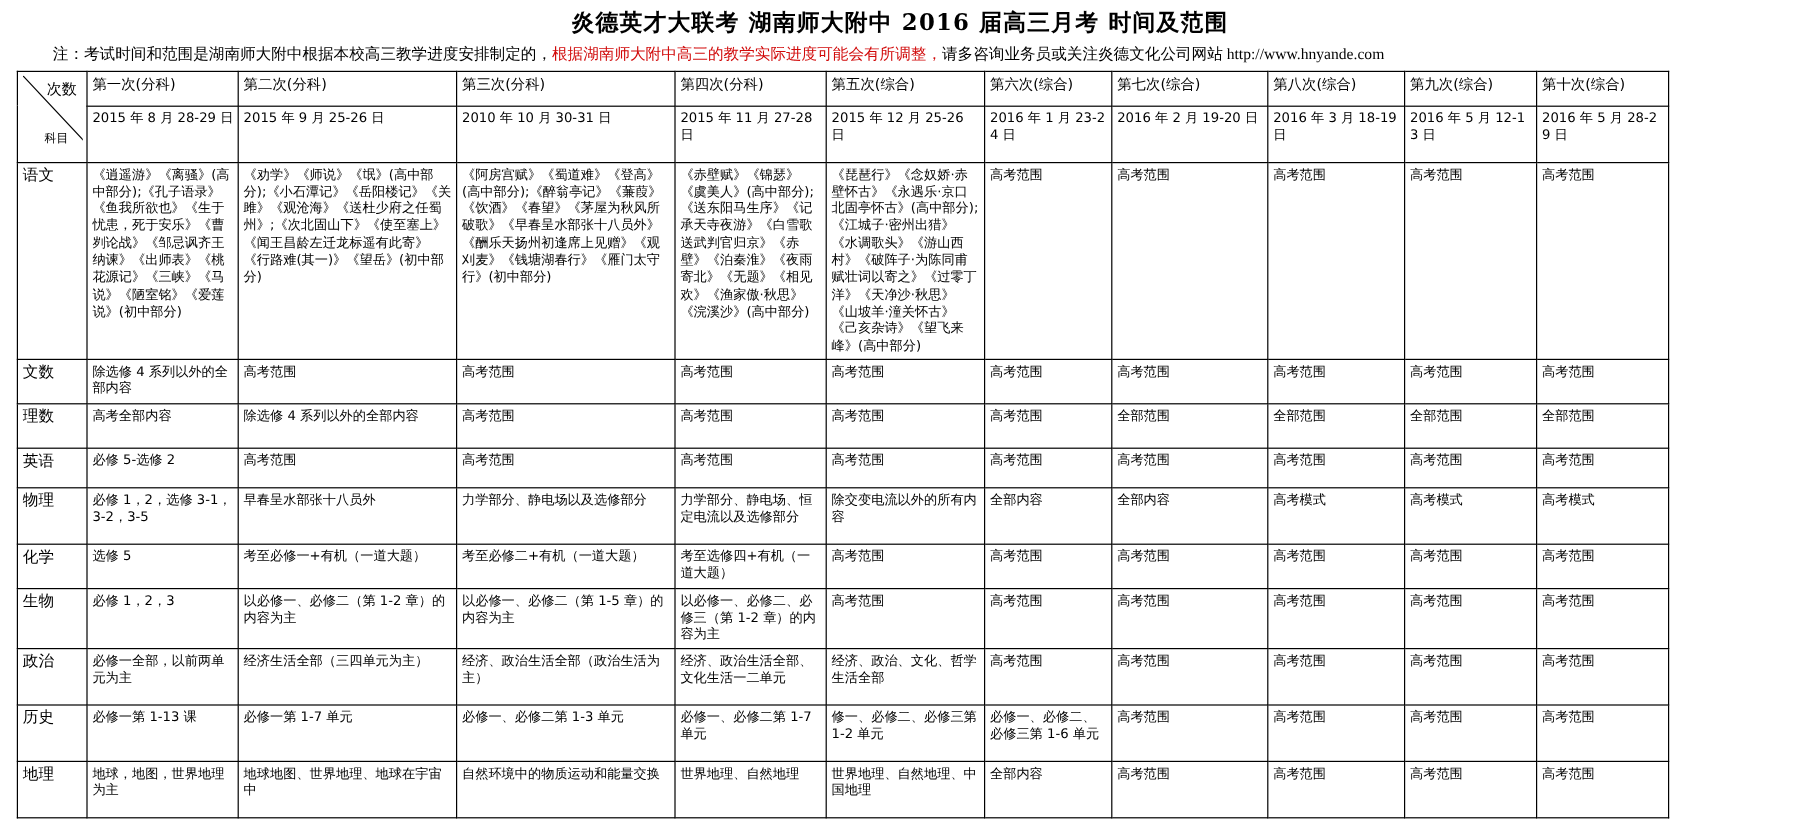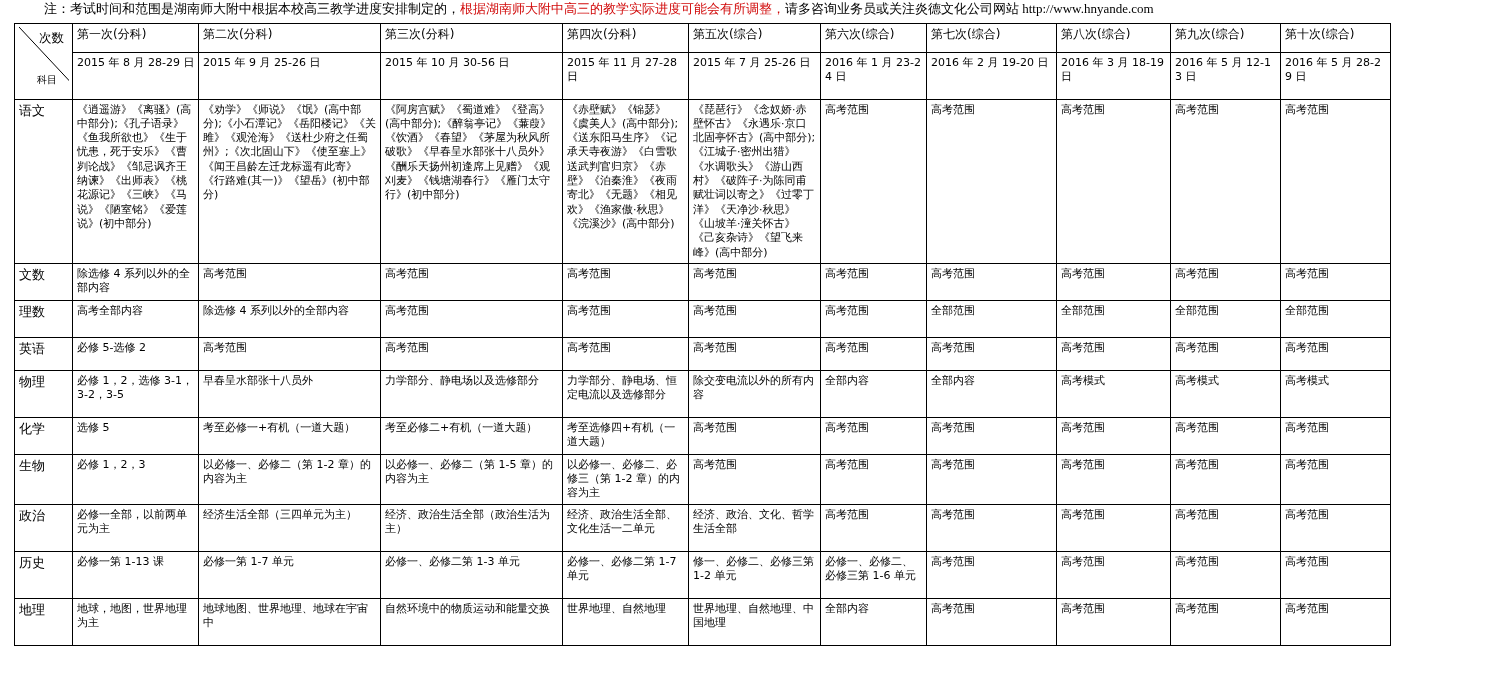--- a/index.html
+++ b/index.html
@@ -112,20 +112,21 @@
   .r-lang td { height: 150px; }
   .r-norm td { height: 26px; }
   .r-med td { height: 30px; }
   .r-tall td { height: 40px; }
 </style>
 </head>
 <body>
 
 <div class="page">
 
+  <div class="doc-title">炎德英才大联考  湖南师大附中 2016 届高三月考  时间及范围</div>
 
   <div class="note-line">
     <span>注：考试时间和范围是湖南师大附中根据本校高三教学进度安排制定的，</span><span class="note-red">根据湖南师大附中高三的教学实际进度可能会有所调整，</span><span>请多咨询业务员或关注炎德文化公司网站 http://www.hnyande.com</span>
   </div>
 
   <table class="schedule">
     <colgroup>
       <col style="width:58px">
       <col style="width:126px">
       <col style="width:182px">
@@ -158,23 +159,23 @@
         <td class="hdr-exam">第五次(综合)</td>
         <td class="hdr-exam">第六次(综合)</td>
         <td class="hdr-exam">第七次(综合)</td>
         <td class="hdr-exam">第八次(综合)</td>
         <td class="hdr-exam">第九次(综合)</td>
         <td class="hdr-exam">第十次(综合)</td>
       </tr>
       <tr>
         <td class="hdr-date">2015 年 8 月 28-29 日</td>
         <td class="hdr-date">2015 年 9 月 25-26 日</td>
-        <td class="hdr-date">2015 年 10 月 30-56 日</td>
+        <td class="hdr-date">2010 年 10 月 30-31 日</td>
         <td class="hdr-date">2015 年 11 月 27-28 日</td>
-        <td class="hdr-date">2015 年 7 月 25-26 日</td>
+        <td class="hdr-date">2015 年 12 月 25-26 日</td>
         <td class="hdr-date">2016 年 1 月 23-24 日</td>
         <td class="hdr-date">2016 年 2 月 19-20 日</td>
         <td class="hdr-date">2016 年 3 月 18-19 日</td>
         <td class="hdr-date">2016 年 5 月 12-13 日</td>
         <td class="hdr-date">2016 年 5 月 28-29 日</td>
       </tr>
 
       <tr class="r-lang">
         <td class="subject">语文</td>
         <td>《逍遥游》《离骚》(高中部分);《孔子语录》《鱼我所欲也》《生于忧患，死于安乐》《曹刿论战》《邹忌讽齐王纳谏》《出师表》《桃花源记》《三峡》《马说》《陋室铭》《爱莲说》(初中部分)</td>

